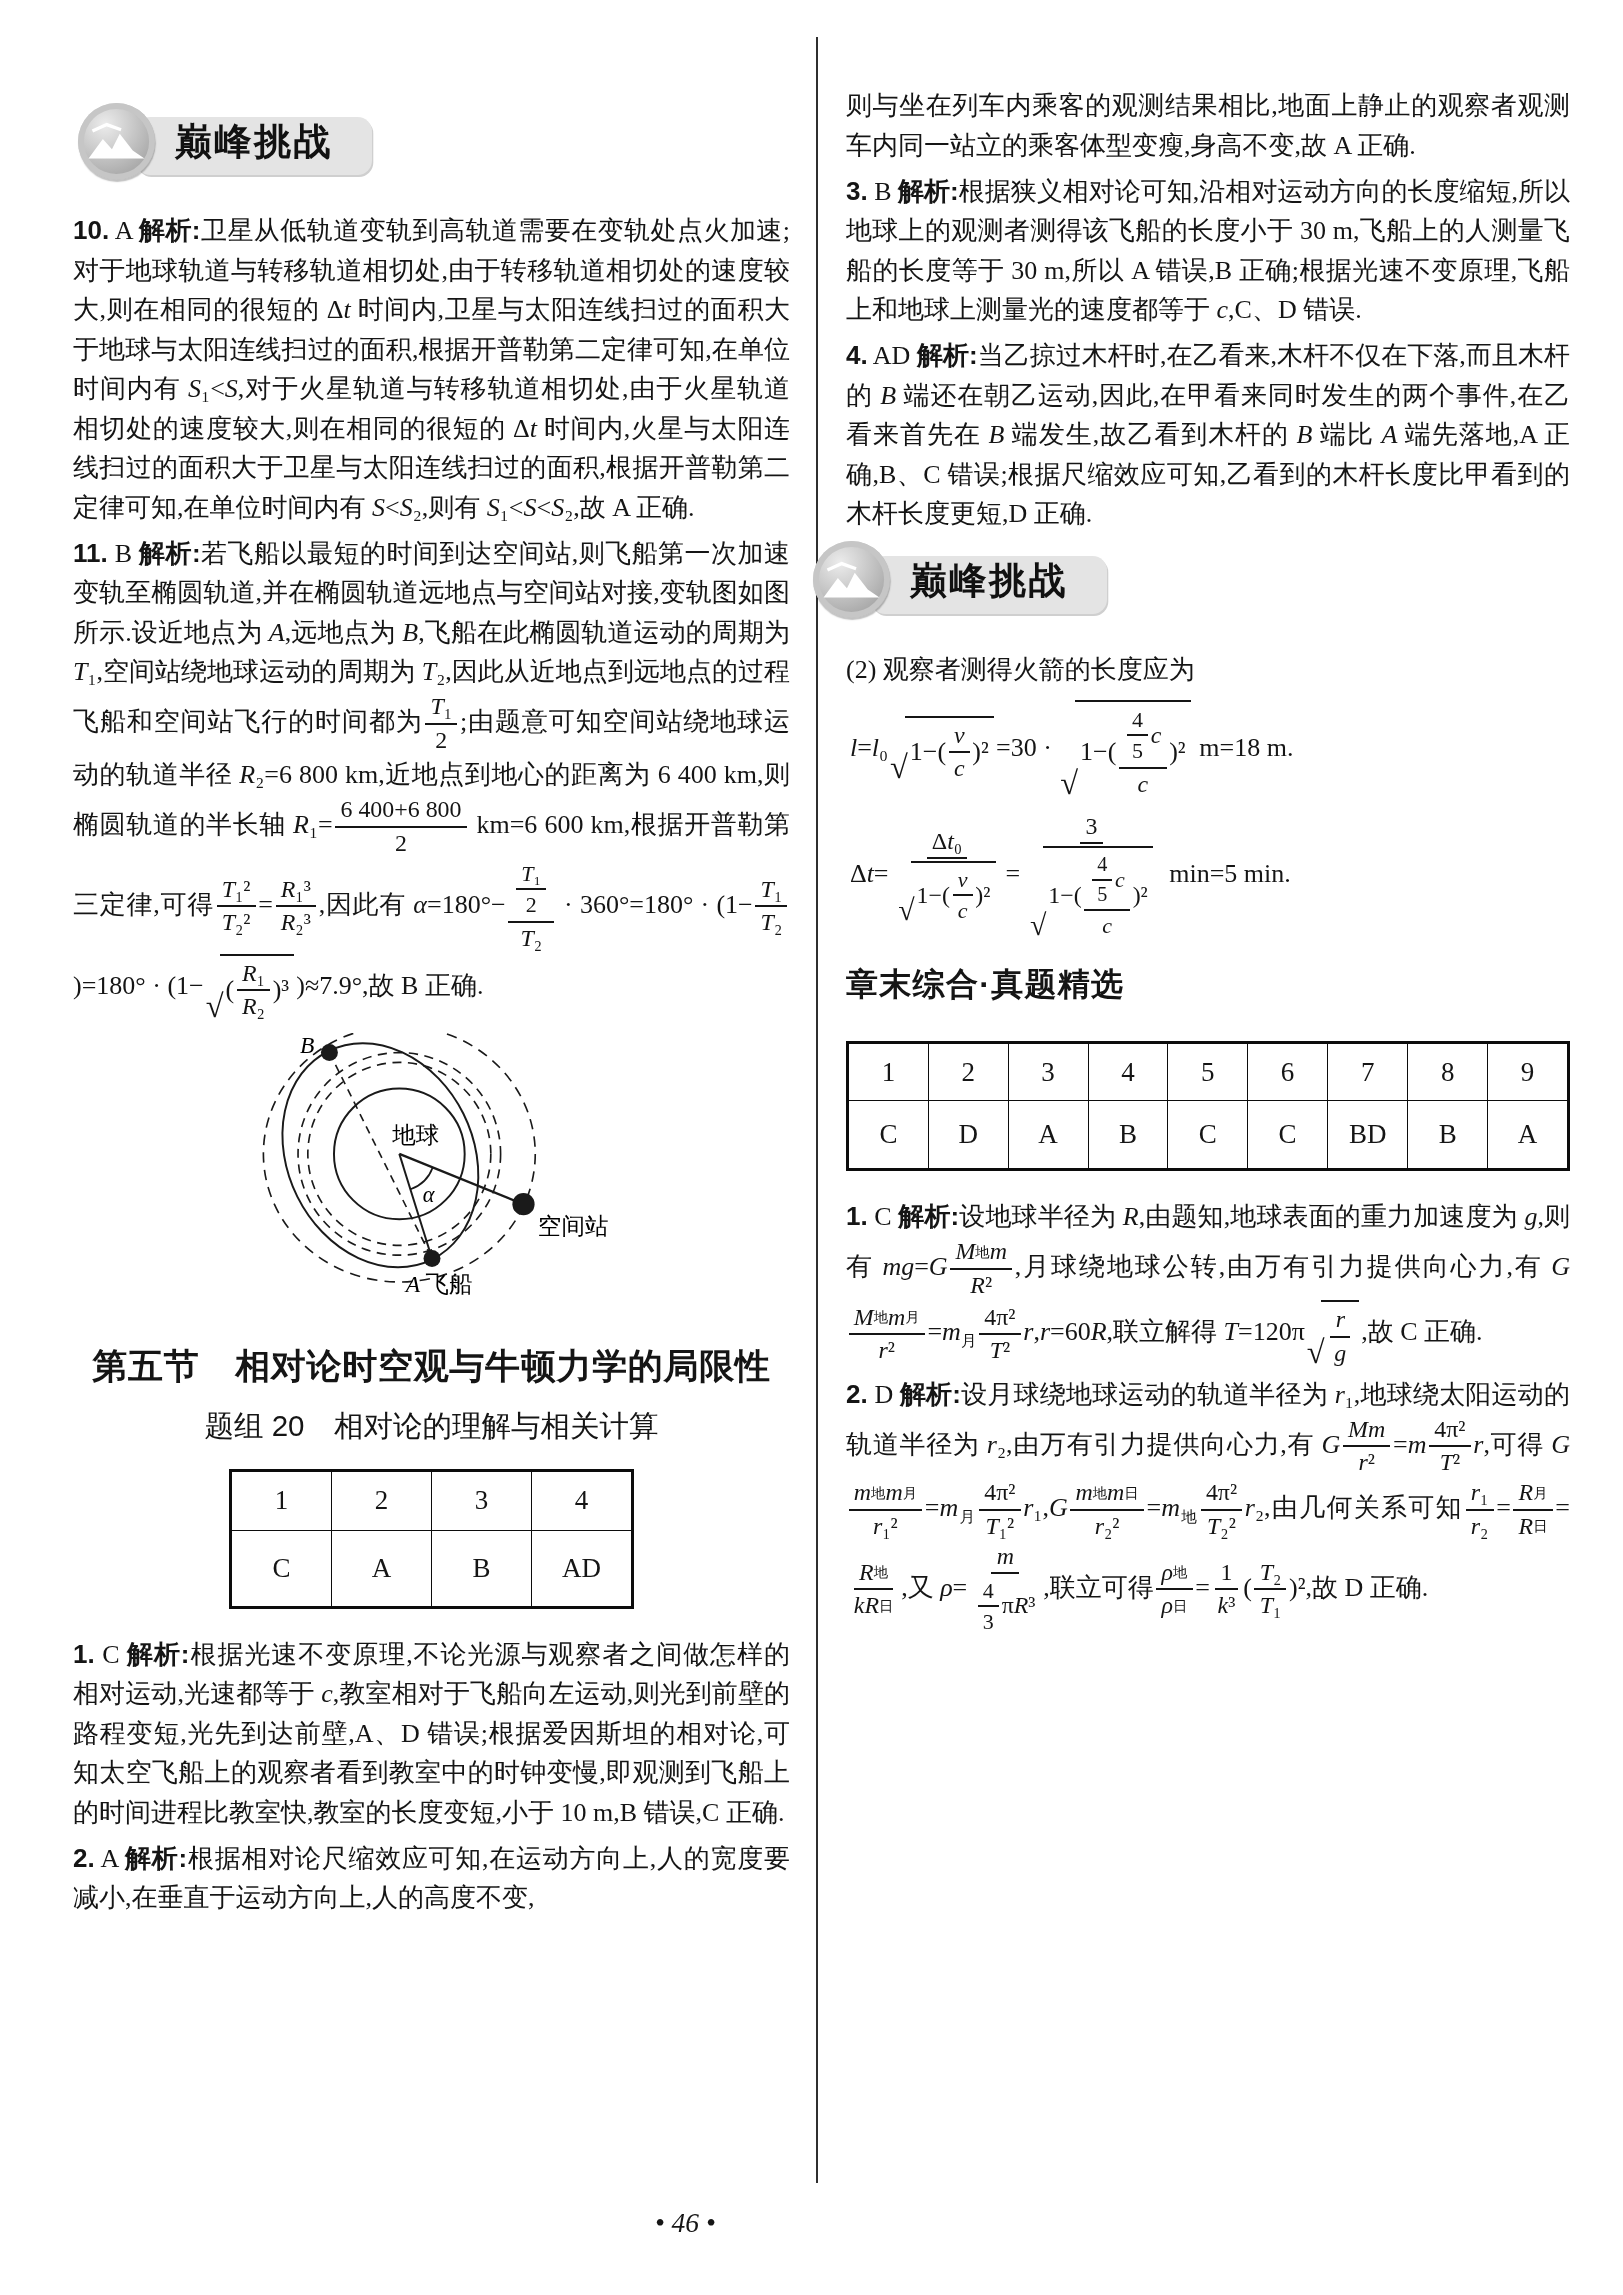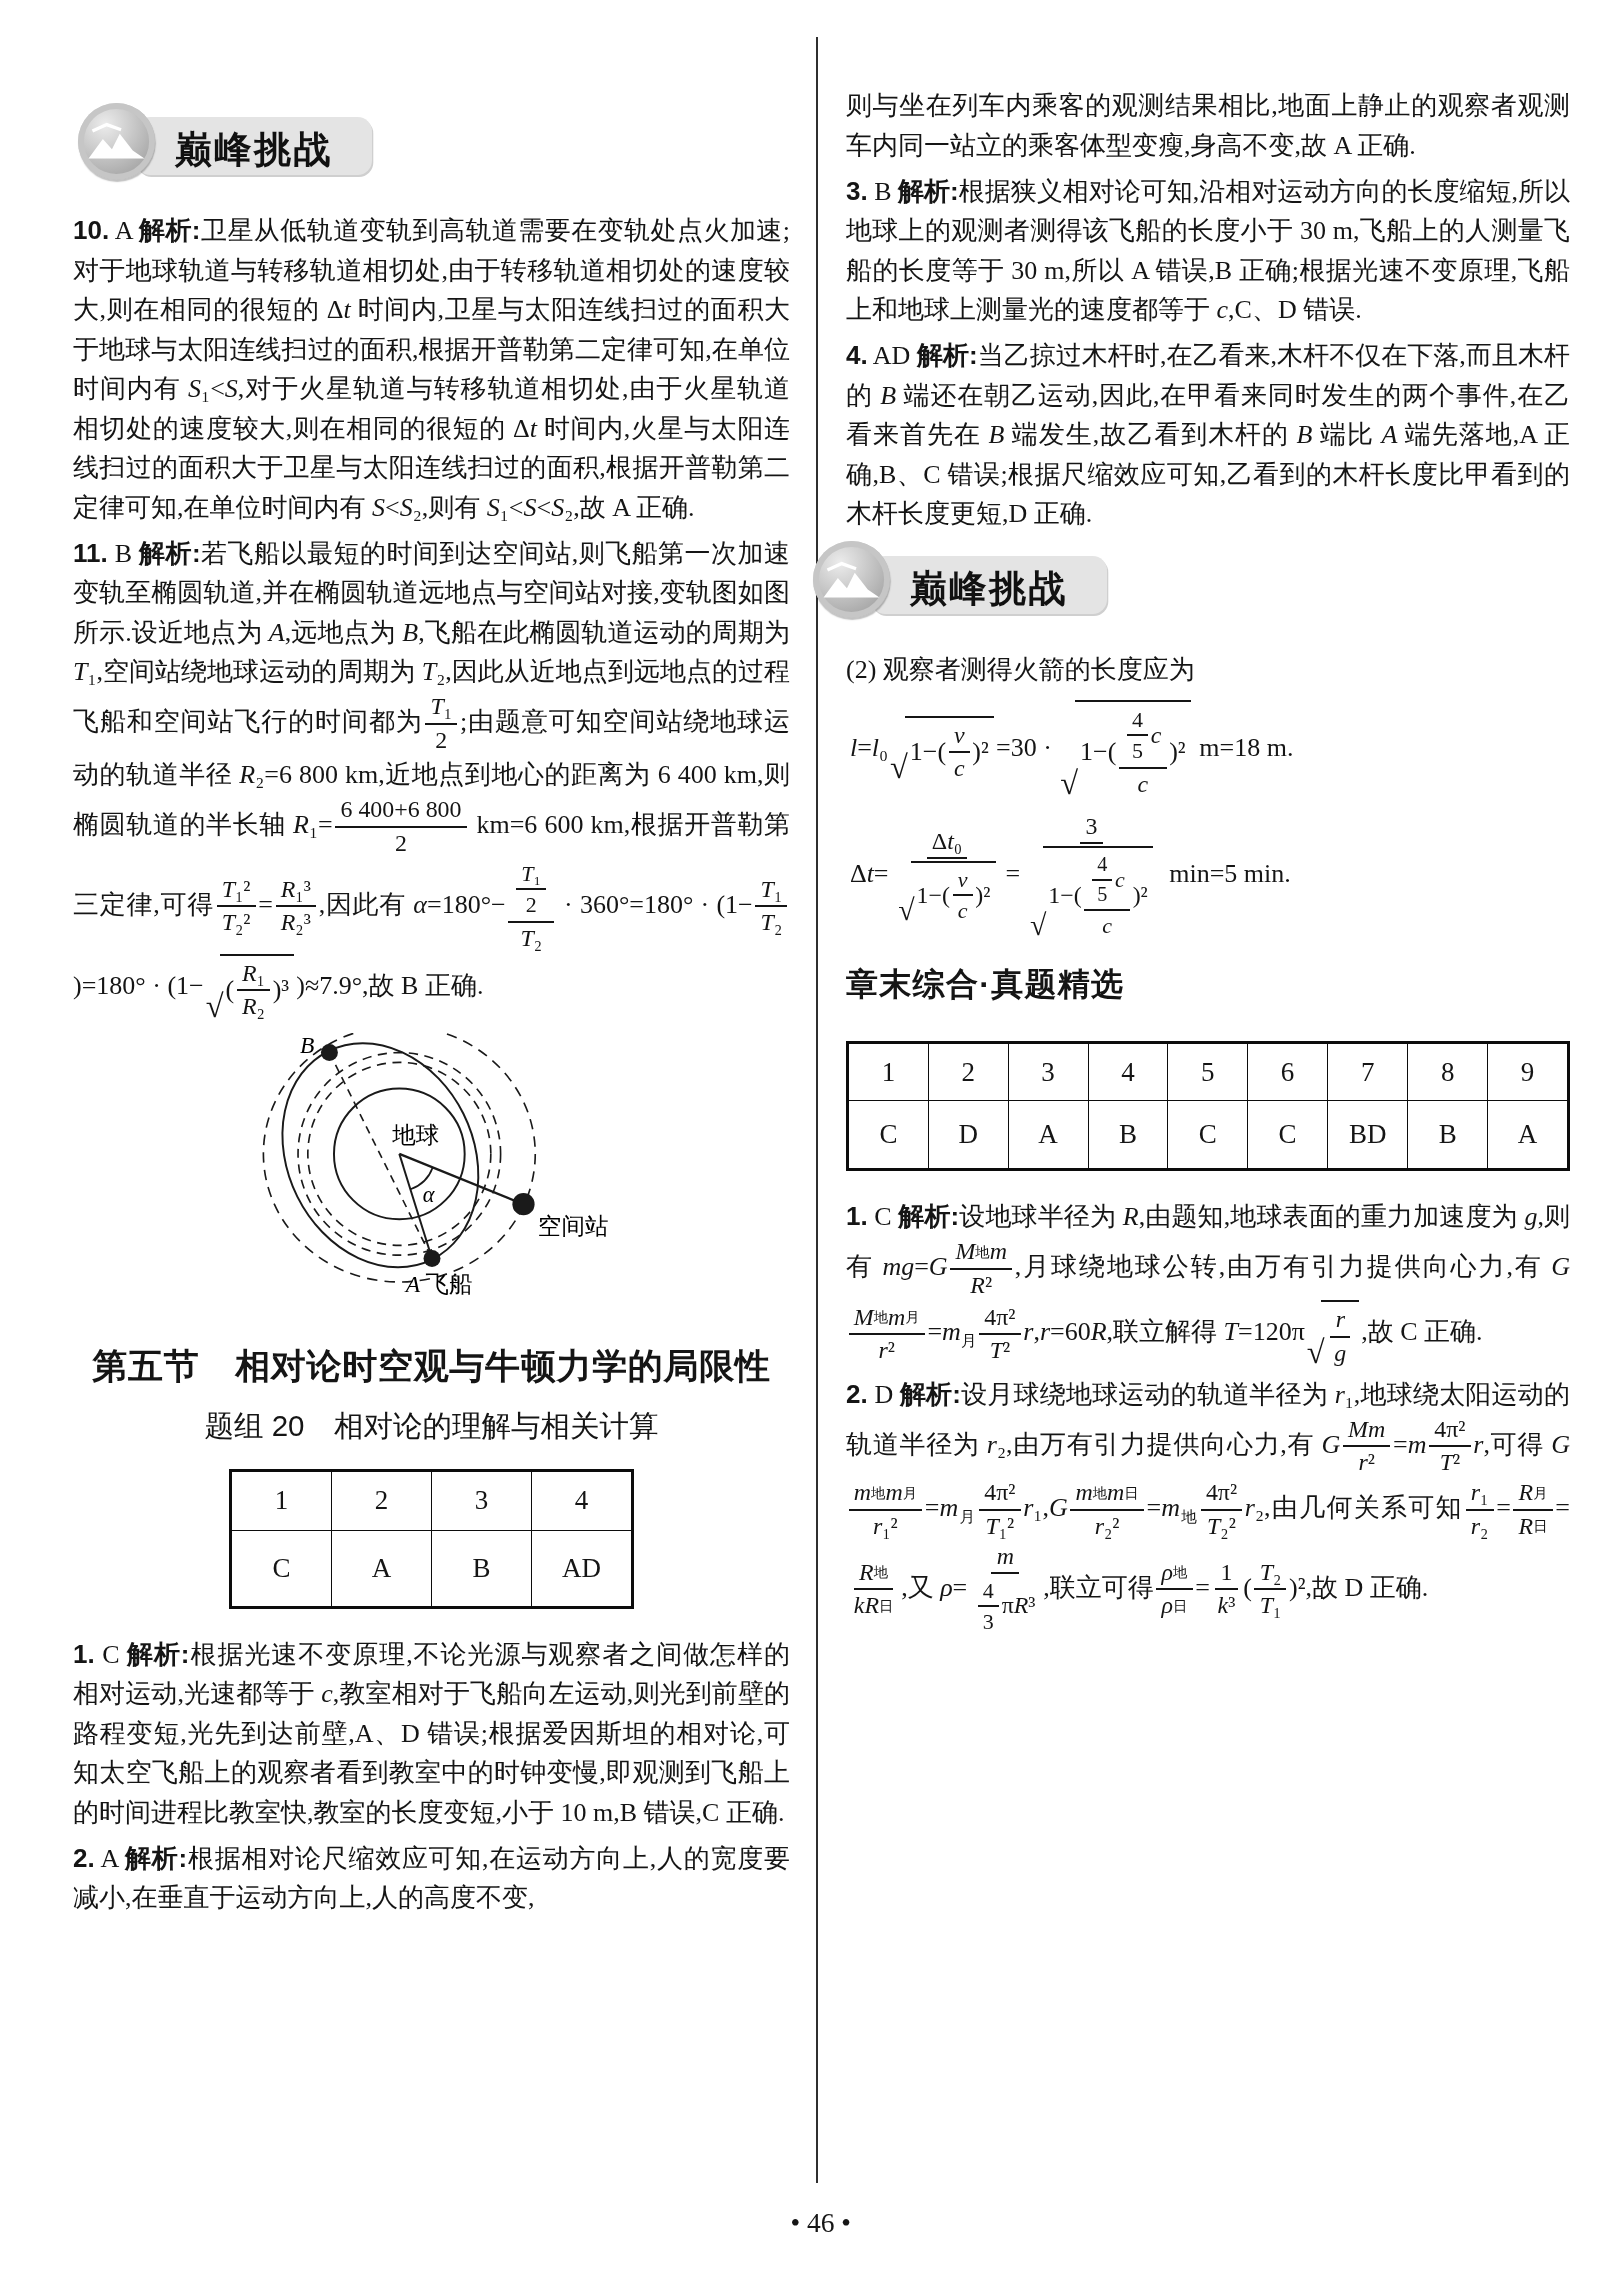--- a/index.html
+++ b/index.html
@@ -18,21 +18,21 @@
         font-size:0.92em;line-height:1.15;margin:1.3px 2.6px;text-align:center;}
   .frac .fn{display:flex;align-items:center;justify-content:center;border-bottom:2px solid #151515;padding:0 5.2px 2px;}
   .frac .fd{display:flex;align-items:center;justify-content:center;padding:2px 5.2px 0;}
   
   .sqrt{display:inline-flex;align-items:stretch;vertical-align:middle;margin:0 2px;}
   .sqrt .rad{align-self:flex-end;margin-right:-3.3px;line-height:1;font-size:1.25em;}
   .sqrt .sq-body{display:flex;align-items:center;border-top:2px solid #151515;padding:2.6px 5.2px 0 5.2px;}
   
   .badge{position:relative;height:86px;margin:2.6px 0 23.6px 0;}
   .badge .pill{position:absolute;left:63px;top:15.7px;width:236px;height:58px;background:#e4e4e4;
-               border-radius:14.4px;display:flex;align-items:flex-end;justify-content:center;
+               border-radius:14.4px;display:flex;align-items:flex-start;justify-content:center;
                box-shadow:1.3px 2px 0 #cfcfcf;}
   .badge .pill span{font-family:"Liberation Sans","DejaVu Sans",sans-serif;font-weight:900;
                     font-size:37px;letter-spacing:2.6px;color:#111;}
   .badge .circ{position:absolute;left:5.2px;top:1.3px;width:77px;height:77px;border-radius:50%;
                background:radial-gradient(circle at 35% 28%,#ececec,#b9b9b9 55%,#8e8e8e);
                box-shadow:inset 0 0 0 5.9px #c6c6c6, 0.7px 2px 1.3px rgba(0,0,0,.25);}
   .badge .circ svg{position:absolute;left:9.2px;top:19.6px;}
   .badge.clip{margin-left:-38px;}
   
   .section-title{font-family:Liberation Sans, sans-serif;font-weight:800;
@@ -45,21 +45,21 @@
   table.ans{border-collapse:collapse;margin:0 auto 26px;border:3.9px solid #0c0c0c;}
   table.ans td{border:1.3px solid #0c0c0c;text-align:center;vertical-align:middle;font-size:27px;}
   table.t4 td{width:97px;}
   table.t4 tr.hd td{height:56px;}
   table.t4 tr.aw td{height:73px;}
   table.t9 td{width:78px;}
   table.t9 tr.hd td{height:54px;}
   table.t9 tr.aw td{height:65px;}
   .formula{margin:10.5px 0 11.8px 3.9px;line-height:1.25;}
   .diagram-wrap{margin:10.5px 0 2.6px 0;text-align:center;}
-  .page-num{position:absolute;left:655px;top:2207px;width:196px;text-align:right;font-size:27.5px;}
+  .page-num{position:absolute;left:655px;top:2207px;width:196px;text-align:left;font-size:27.5px;font-style:italic;}
   svg text{font-family:"Liberation Serif","DejaVu Serif",serif;}
 </style>
 </head>
 <body>
 
 <div class="page">
   <div class="divider"></div>
 
   <div class="col col-left">
     <div class="badge">

